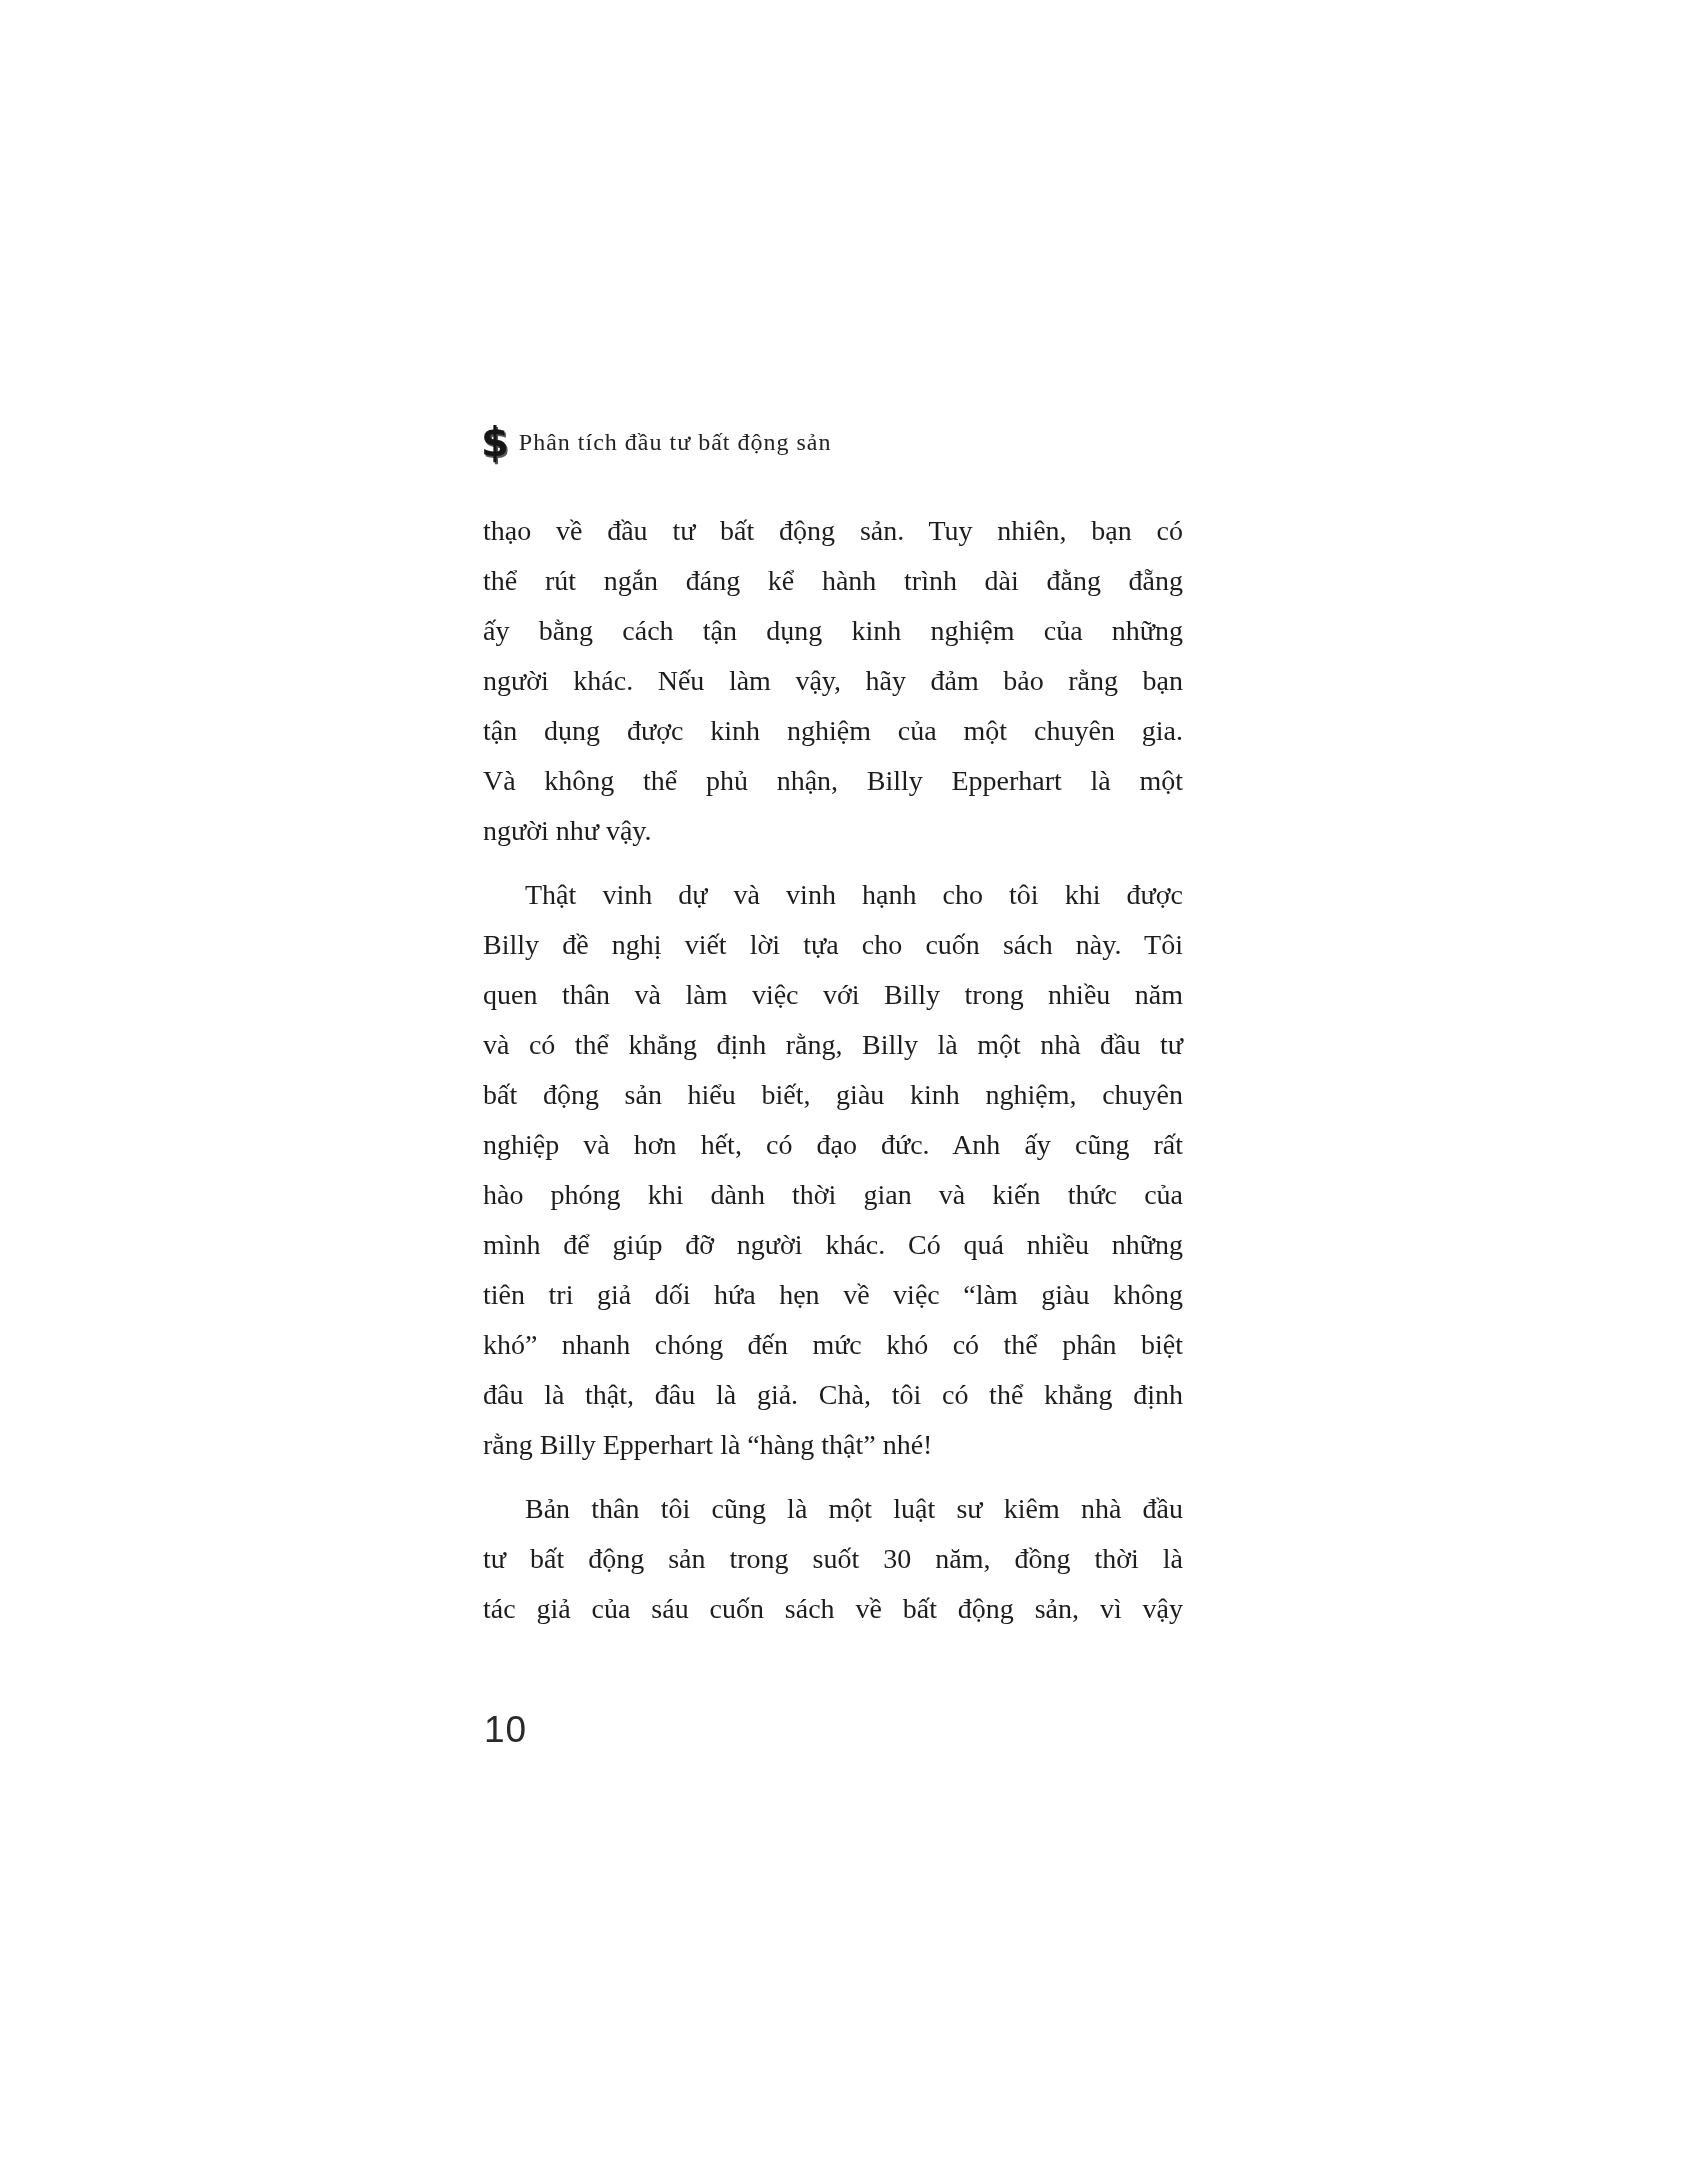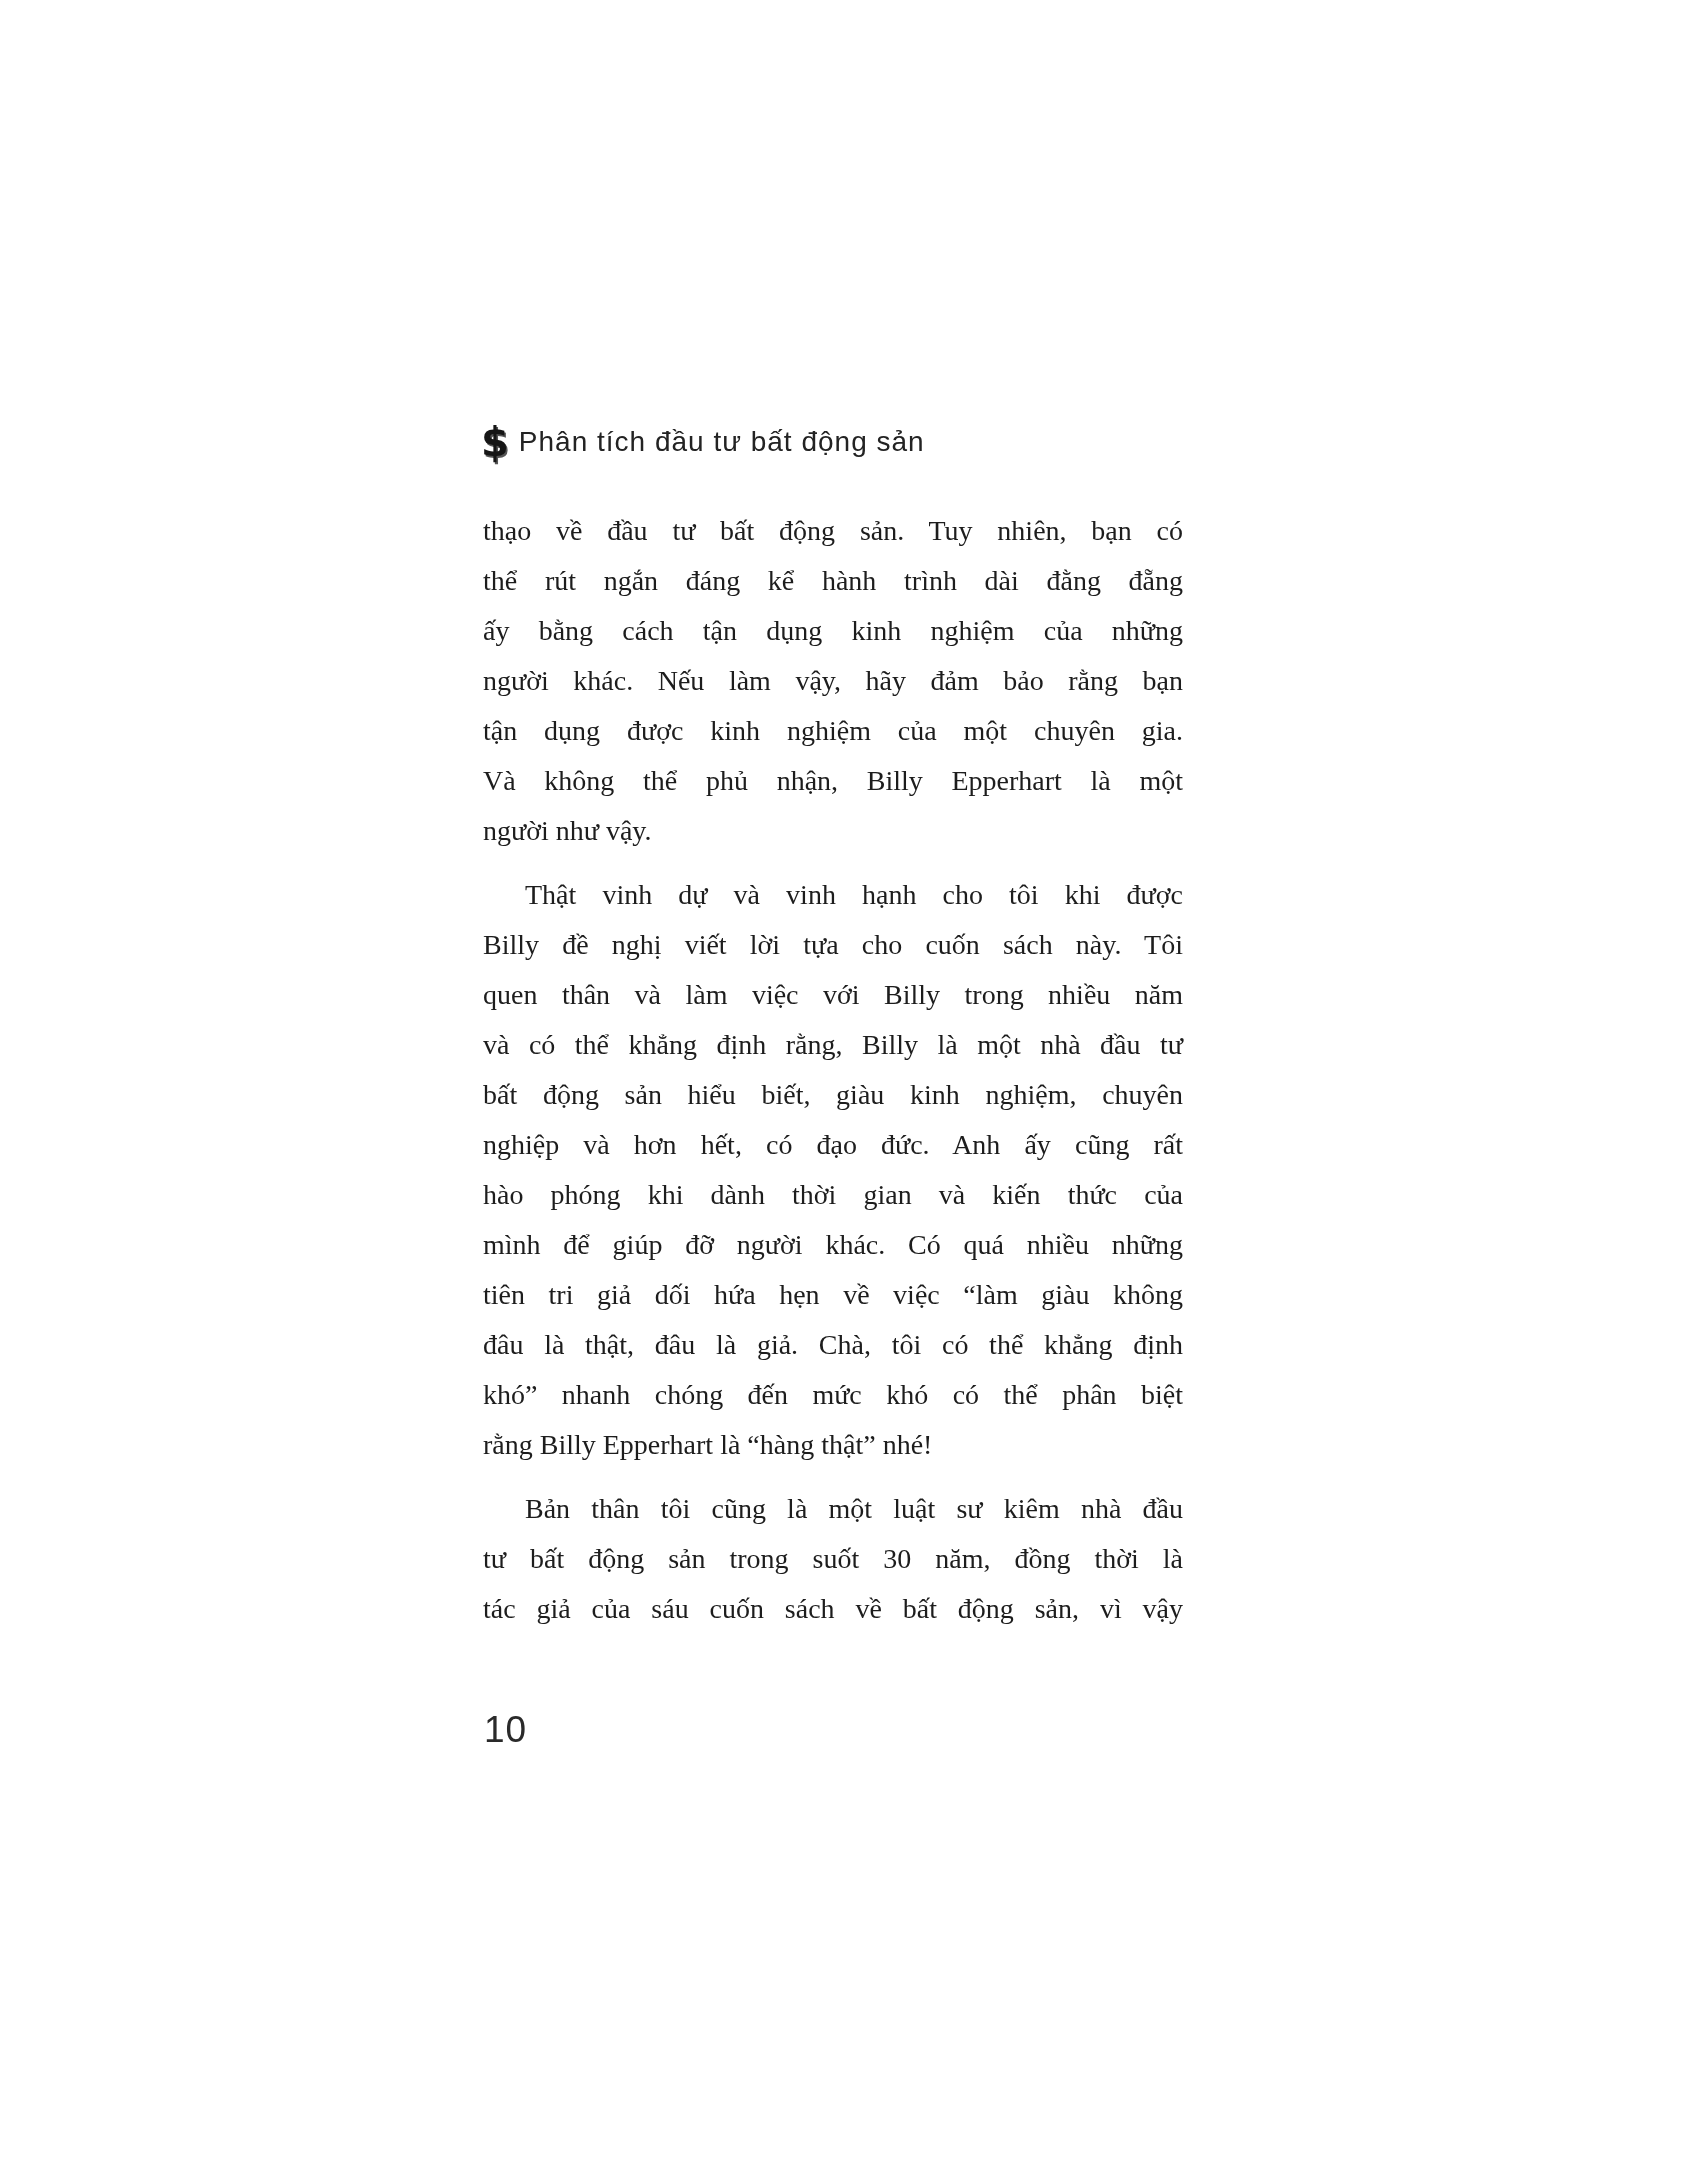--- a/index.html
+++ b/index.html
@@ -26,22 +26,22 @@
   }
   .dollar-icon {
     font-family: "DejaVu Sans", sans-serif;
     font-weight: 800;
     font-size: 40px;
     line-height: 44px;
     color: #161616;
     text-shadow: 1.5px 1.5px 0 #555;
   }
   .head-title {
-    font-family: Liberation Sans, sans-serif;
-    font-size: 28px;
+    font-family: Liberation Serif, serif;
+    font-size: 24px;
     letter-spacing: 1px;
     color: #232323;
     line-height: 44px;
     white-space: nowrap;
   }
   
   .body-text {
     position: absolute;
     left: 483px;
     top: 506px;
@@ -101,22 +101,22 @@
       <div class="para">
         <div class="line indent">Thật vinh dự và vinh hạnh cho tôi khi được</div>
         <div class="line">Billy đề nghị viết lời tựa cho cuốn sách này. Tôi</div>
         <div class="line">quen thân và làm việc với Billy trong nhiều năm</div>
         <div class="line">và có thể khẳng định rằng, Billy là một nhà đầu tư</div>
         <div class="line">bất động sản hiểu biết, giàu kinh nghiệm, chuyên</div>
         <div class="line">nghiệp và hơn hết, có đạo đức. Anh ấy cũng rất</div>
         <div class="line">hào phóng khi dành thời gian và kiến thức của</div>
         <div class="line">mình để giúp đỡ người khác. Có quá nhiều những</div>
         <div class="line">tiên tri giả dối hứa hẹn về việc “làm giàu không</div>
+        <div class="line">khó” nhanh chóng đến mức khó có thể phân biệt</div>
         <div class="line">đâu là thật, đâu là giả. Chà, tôi có thể khẳng định</div>
-        <div class="line">khó” nhanh chóng đến mức khó có thể phân biệt</div>
         <div class="line no-just">rằng Billy Epperhart là “hàng thật” nhé!</div>
       </div>
       <div class="para">
         <div class="line indent">Bản thân tôi cũng là một luật sư kiêm nhà đầu</div>
         <div class="line">tư bất động sản trong suốt 30 năm, đồng thời là</div>
         <div class="line">tác giả của sáu cuốn sách về bất động sản, vì vậy</div>
       </div>
     </main>
 
   <footer>

